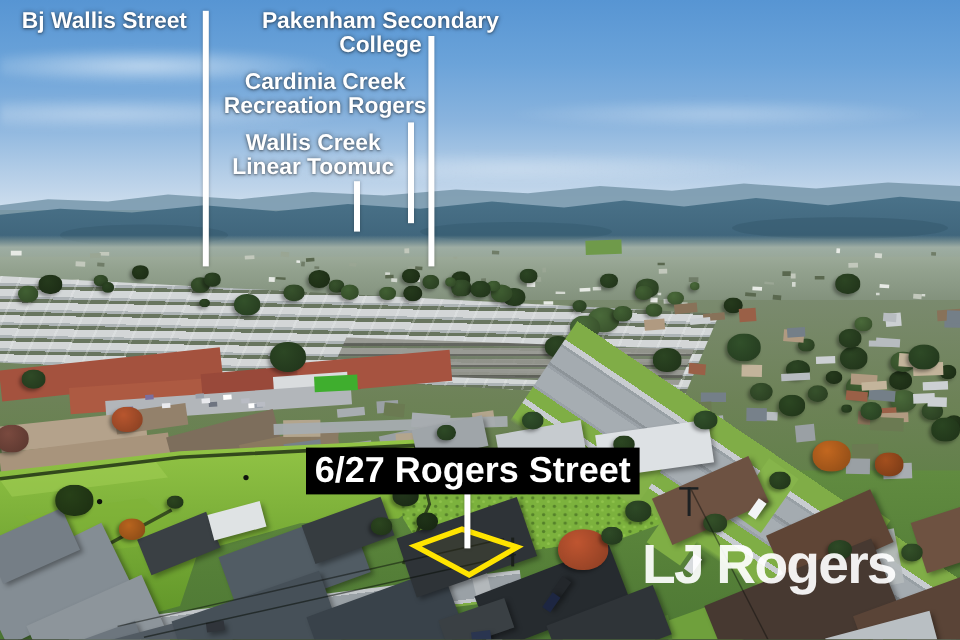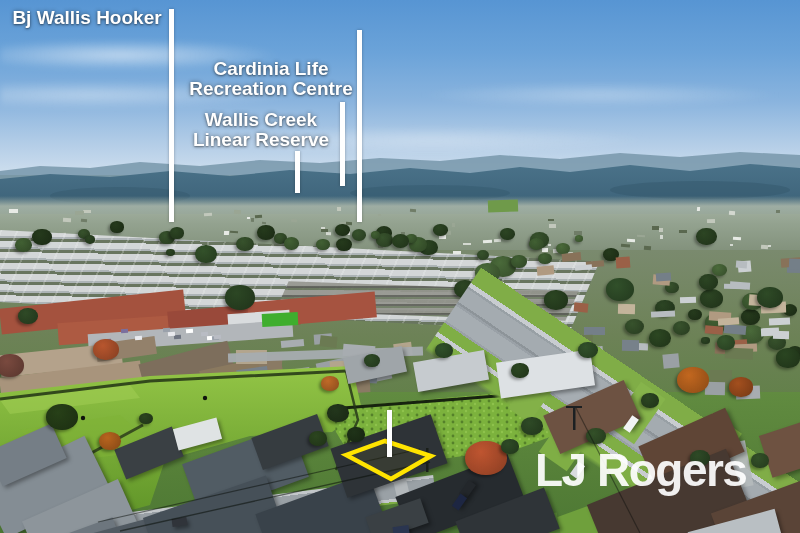--- a/index.html
+++ b/index.html
@@ -394,36 +394,43 @@
     <rect x="573" y="406" width="2.5" height="24" fill="#1c2022"></rect>
     <rect x="566" y="406" width="16" height="2" fill="#1c2022"></rect>
   </svg>
 
   <svg class="abs" width="800" height="533" style="left:0;top:0">
     <polygon points="346,455 385,441 431,456 391,479" fill="rgba(255,228,0,0.05)" stroke="#ffe400" stroke-width="4.5" stroke-linejoin="miter"></polygon>
   </svg>
 
   <div class="vline" style="left:387px;top:410px;height:47px"></div>
 
+  <div class="addr">
+    <span>6/27 Rogers Street</span>
+  </div>
 
   <div class="map-label" style="left:6px;top:8px;width:162px">
-    <span>Bj Wallis Hooker</span>
+    <span>Bj Wallis Street</span>
   </div>
   <div class="vline" style="left:169px;top:9px;height:213px"></div>
 
+  <div class="map-label" style="left:216px;top:8px;width:202px">
+    <span>Pakenham Secondary</span><br>
+    <span>College</span>
+  </div>
   <div class="vline" style="left:357px;top:30px;height:192px"></div>
 
   <div class="map-label" style="left:170px;top:59px;width:202px">
-    <span>Cardinia Life</span><br>
-    <span>Recreation Centre</span>
+    <span>Cardinia Creek</span><br>
+    <span>Recreation Rogers</span>
   </div>
   <div class="vline" style="left:340px;top:102px;height:84px"></div>
 
   <div class="map-label" style="left:160px;top:110px;width:202px">
     <span>Wallis Creek</span><br>
-    <span>Linear Reserve</span>
+    <span>Linear Toomuc</span>
   </div>
   <div class="vline" style="left:295px;top:151px;height:42px"></div>
 
   <div class="logo">
     <span>LJ Rogers</span>
   </div>
 </div>
 
 </body></html>

